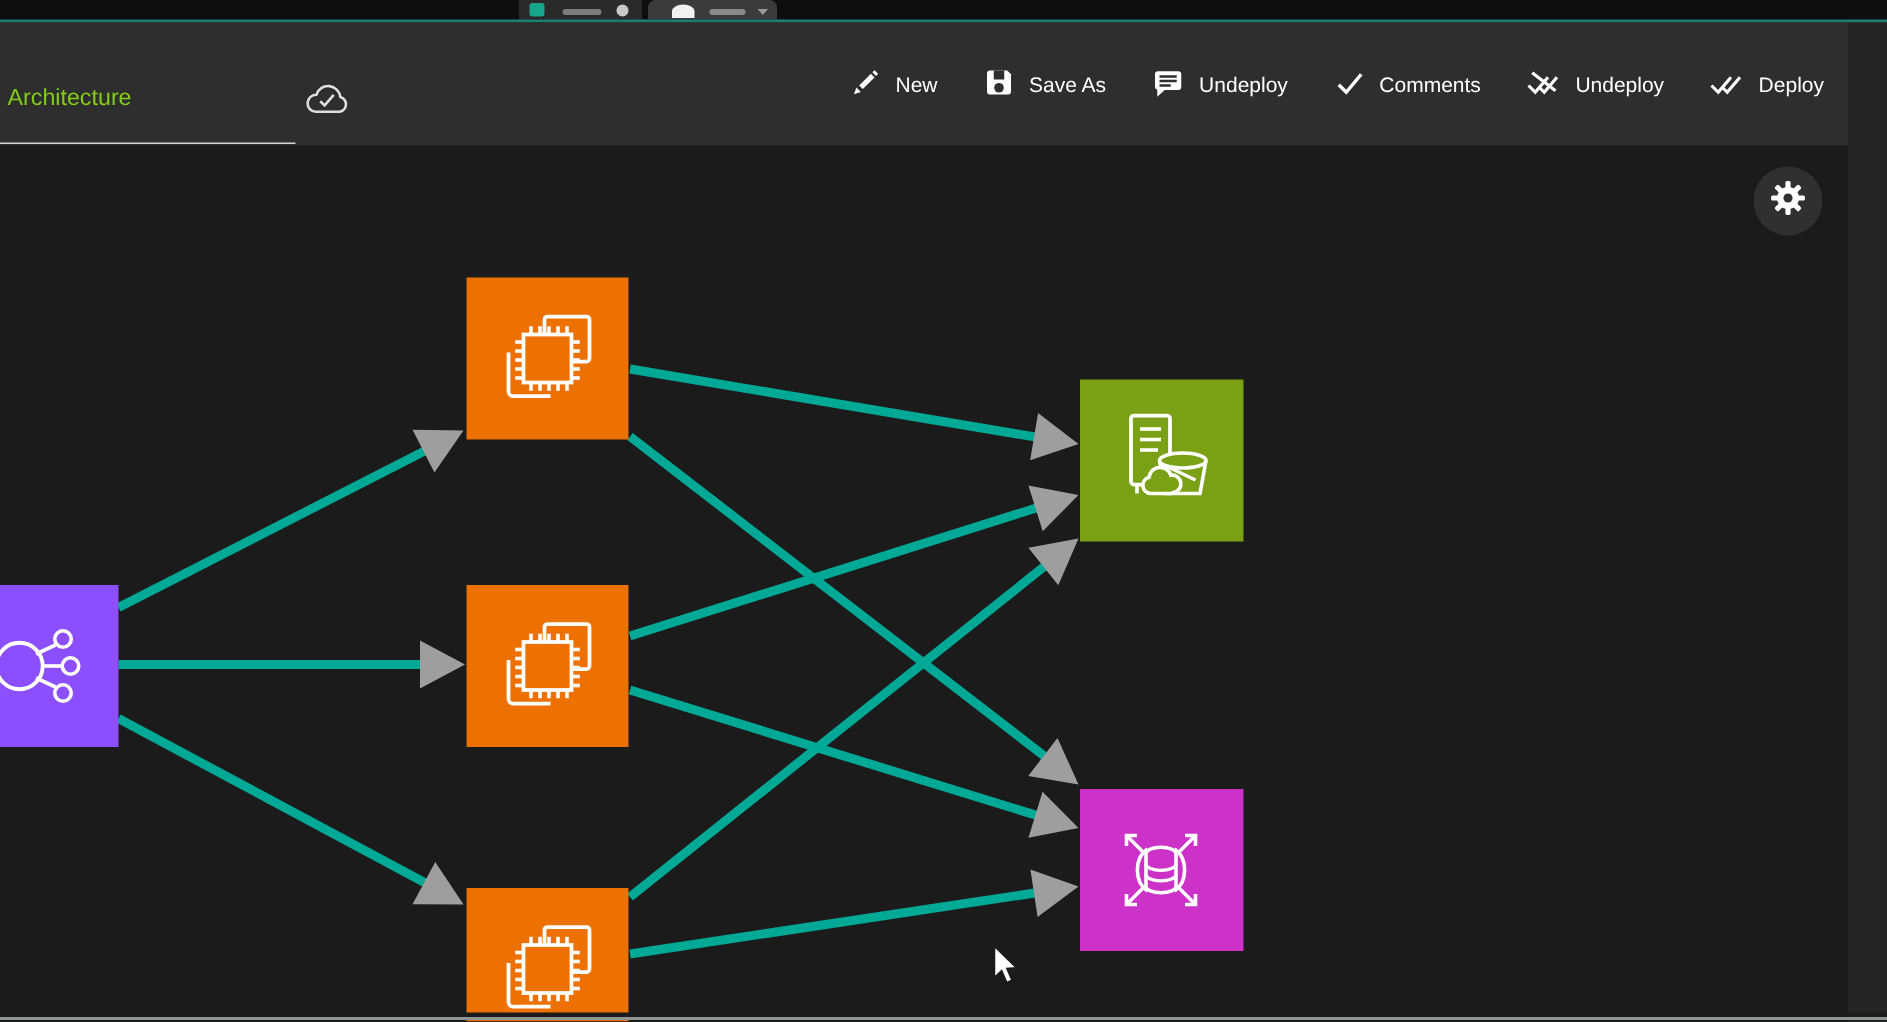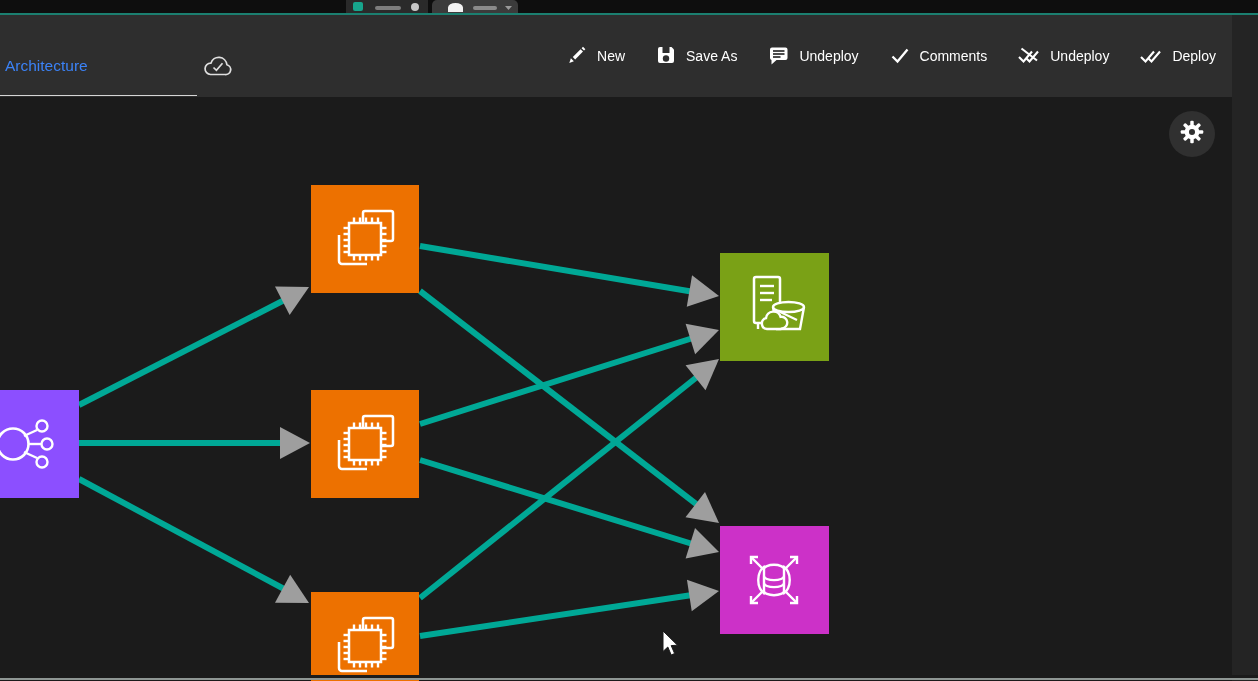--- a/index.html
+++ b/index.html
@@ -11,21 +11,21 @@
   
   .topbar{position:absolute;left:0;top:0;width:1258px;height:13px;background:#0e0e0e;}
   .top-tab{position:absolute;top:0;height:13px;display:flex;align-items:flex-end;overflow:hidden;}
   .tab1{left:346px;width:82px;background:#2a2a2a;}
   .tab2{left:432px;width:86px;background:#3b3b3b;border-radius:5px 5px 0 0;}
   .tab-bit{display:inline-block;}
   .teal-divider{position:absolute;left:0;top:13px;width:1258px;height:2px;background:#1b7f70;}
   
   .toolbar{position:absolute;left:0;top:15px;width:1232px;height:82px;background:#2e2e2e;}
   .title-wrap{position:absolute;left:0;top:36px;}
-  .title-text{position:absolute;left:5px;top:6px;font-size:15.5px;color:#3b82f6;white-space:nowrap;}
+  .title-text{position:absolute;left:5px;top:6px;font-size:15.5px;color:#84cc16;white-space:nowrap;}
   .title-underline{position:absolute;left:0;top:44px;width:197px;height:1px;background:#d6d6d6;}
   .cloud-sync{position:absolute;left:202px;top:2px;}
   .actions{position:absolute;right:16px;top:0;height:82px;display:flex;align-items:center;gap:30px;}
   .tb-btn{display:flex;align-items:center;gap:9px;color:#ffffff;font-size:14px;cursor:default;white-space:nowrap;}
   
   .canvas{position:absolute;left:0;top:97px;width:1232px;height:584px;background:#1b1b1b;}
   .right-strip{position:absolute;left:1232px;top:15px;width:26px;height:666px;background:#242424;}
   .bottom-line{position:absolute;left:0;top:678px;width:1258px;height:2px;background:#8e9693;z-index:9;}
   .gear-btn{
     position:absolute;left:1169px;top:111px;width:46px;height:46px;border-radius:50%;

